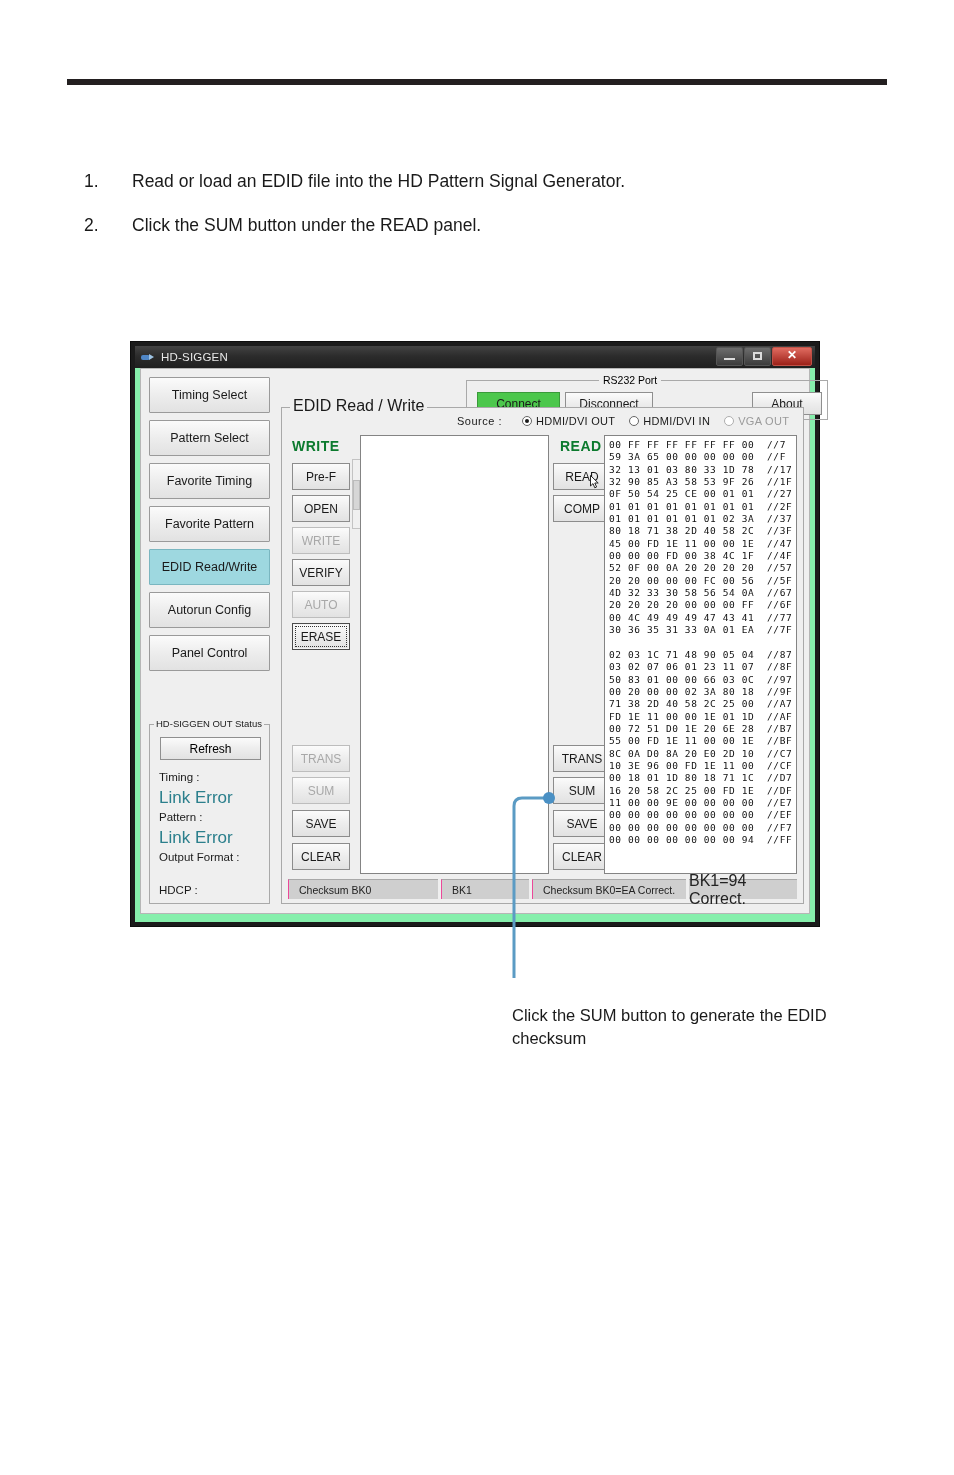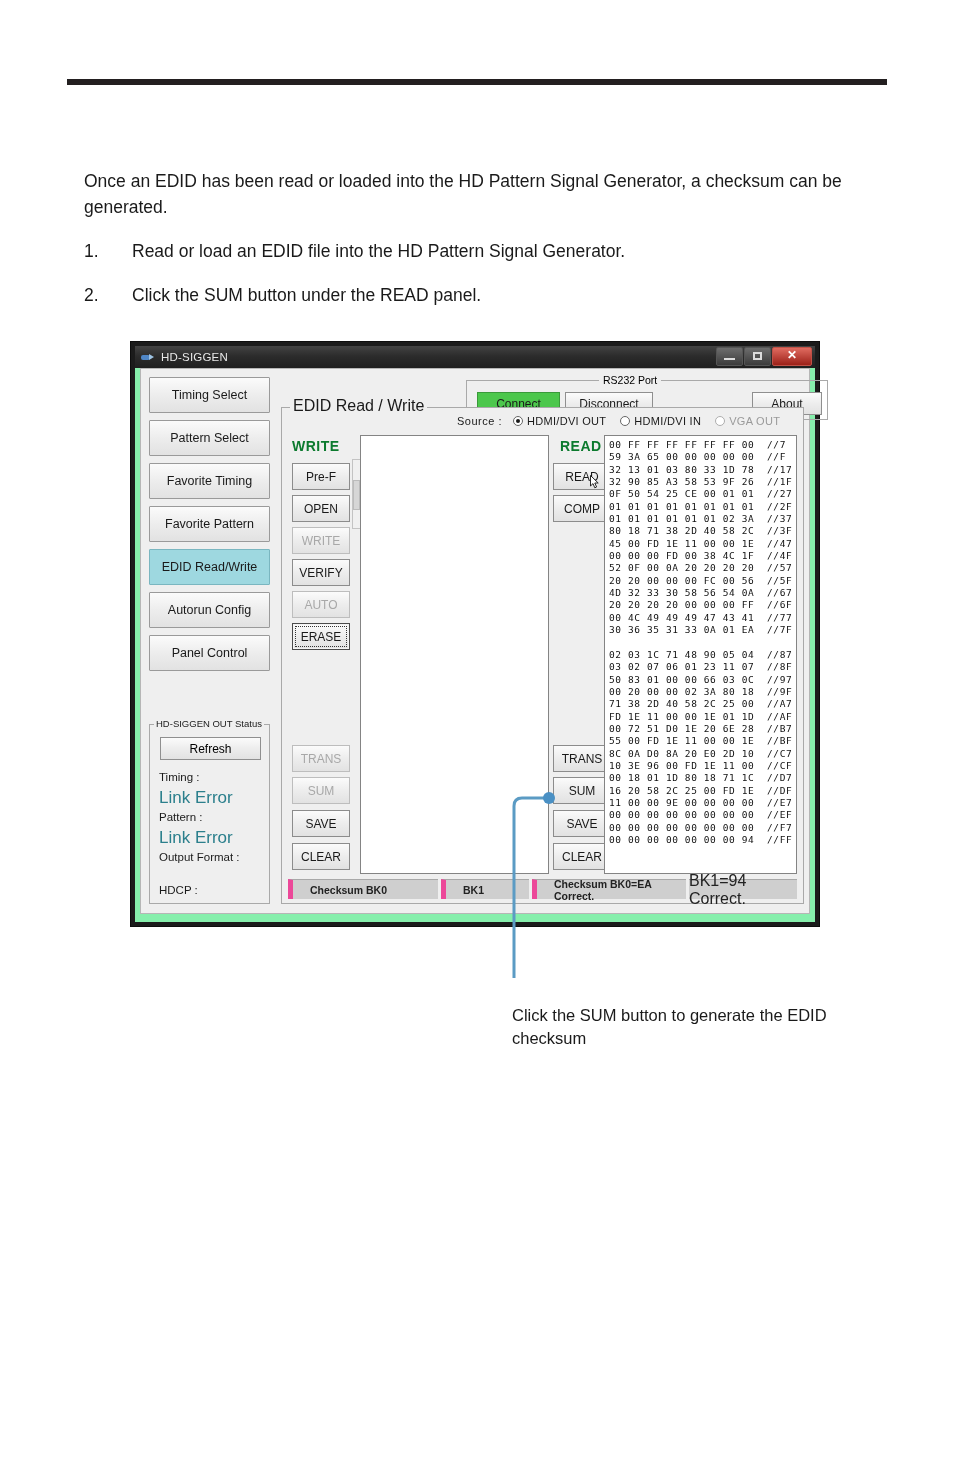--- a/index.html
+++ b/index.html
@@ -341,21 +341,21 @@
   .source-row {
     position: absolute;
     left: 175px;
     top: 7px;
     display: flex;
     align-items: center;
     font-size: 11px;
     color: #1a1a1a;
     white-space: nowrap;
   }
-  .source-label { margin-right: 11px; letter-spacing: 0.5px; }
+  .source-label { margin-right: 20px; letter-spacing: 0.5px; }
   .radio-item {
     display: flex;
     align-items: center;
     margin-right: 14px;
     letter-spacing: 0.3px;
   }
   .radio-item.disabled { color: #9a9a9a; }
   .radio {
     width: 10px; height: 10px;
     border-radius: 50%;
@@ -469,28 +469,27 @@
     left: 6px;
     right: 6px;
     bottom: 4px;
     height: 20px;
     display: flex;
     gap: 3px;
   }
   .sb-cell {
     background: #cfcfcf;
     border-top: 1px solid #a8a8a8;
-    border-left: 5px solid #ec4899;
+    border-left: 1px solid #ec4899;
     font-size: 10.5px;
     color: #222;
     display: flex;
     align-items: center;
-    padding-left: 17px;
-    box-sizing: border-box;
-    font-weight: bold;
+    padding-left: 10px;
+    box-sizing: border-box;
   }
   .sb-1 { width: 150px; }
   .sb-2 { width: 88px; }
   .sb-3 { flex: 1; }
   .sb-4 {
     width: 108px;
     background: #cfcfcf;
     border-top: 1px solid #a8a8a8;
     font-size: 16px;
     color: #222;
@@ -518,21 +517,20 @@
     color: #1a1a1a;
     margin-top: 24px;
   }
 </style>
 </head>
 <body>
 
 <div class="page-rule"></div>
 
 <div class="doc-body">
-  <p class="doc-para">Once an EDID has been read or loaded into the HD Pattern Signal Generator, a checksum can be generated.</p>
 
   <div class="doc-list-item">
     <span class="doc-list-num">1.</span>
     <span>Read or load an EDID file into the HD Pattern Signal Generator.</span>
   </div>
 
   <div class="doc-list-item">
     <span class="doc-list-num">2.</span>
     <span>Click the SUM button under the READ panel.</span>
   </div>

